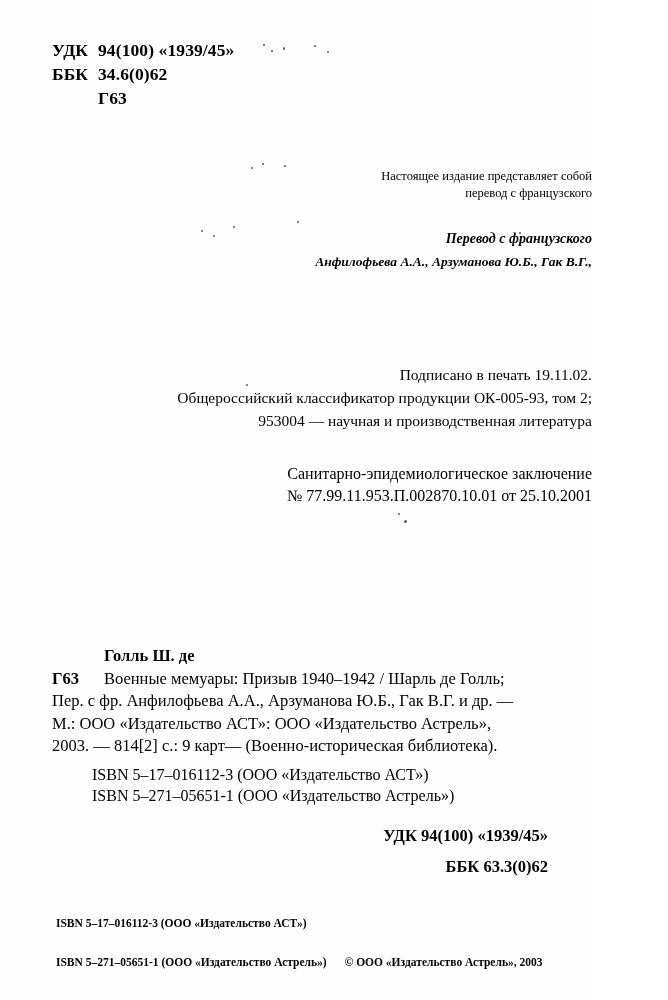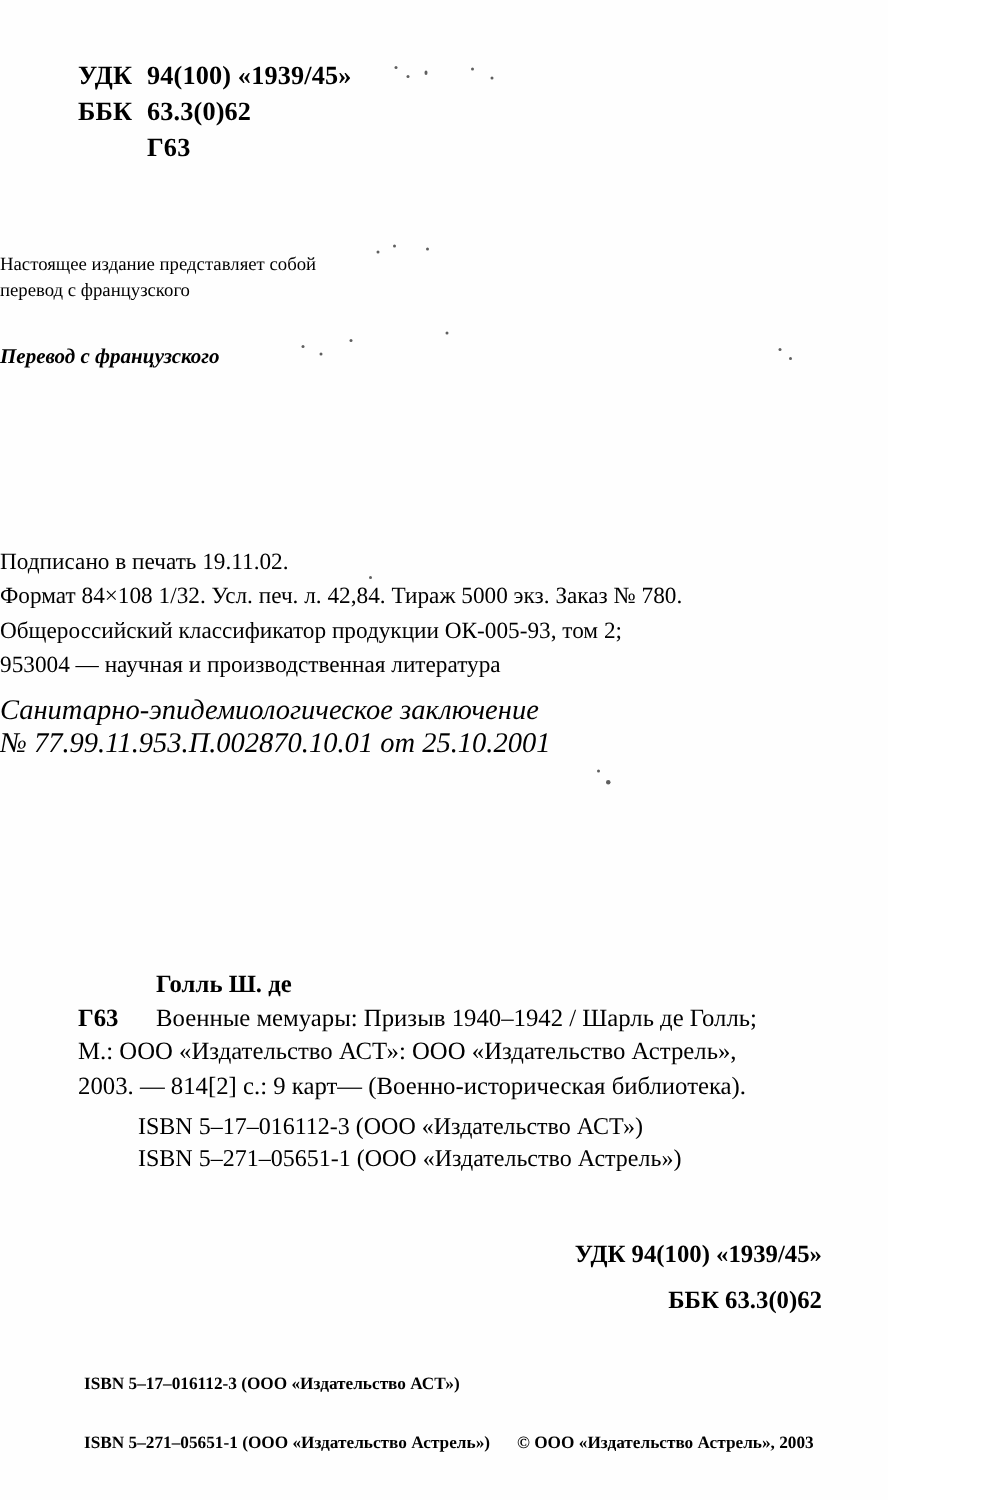--- a/index.html
+++ b/index.html
@@ -19,21 +19,21 @@
   .page {
     position: absolute;
     inset: 0;
     width: 592px;
     height: 1000px;
     background: #fefefe;
   }
 
   
   .blk { position: absolute; }
-  .ctr { text-align: left; }
+  .ctr { text-align: right; }
   .rgt { text-align: right; }
   .lft { text-align: left; }
 
   
   #udk-block {
     left: 52px;
     top: 38px;
     font-size: 17.5px;
     font-weight: bold;
     line-height: 24px;
@@ -85,23 +85,22 @@
     top: 363px;
     font-size: 15.5px;
     line-height: 23px;
   }
 
   
   #sanitary-block {
     left: 0;
     right: 0;
     top: 463px;
-    font-size: 19px;
+    font-size: 16px;
     line-height: 22px;
-    font-style: italic;
   }
 
   
   #cip-block {
     left: 52px;
     top: 645px;
     width: 570px;
     font-size: 16.5px;
     line-height: 22.5px;
   }
@@ -173,55 +172,56 @@
 </head>
 <body>
 
 <div class="page">
 
   <div class="blk lft" id="udk-block">
     <div class="row">
       <span class="lbl">УДК</span><span>94(100) «1939/45»</span>
     </div>
     <div class="row">
-      <span class="lbl">ББК</span><span>63.3(0)62</span>
+      <span class="lbl">ББК</span><span>34.6(0)62</span>
     </div>
     <div class="row">
       <span class="indent"></span><span>Г63</span>
     </div>
   </div>
 
   <div class="blk ctr" id="edition-note">
     <div>Настоящее издание представляет собой</div>
     <div>перевод с французского</div>
   </div>
 
   <div class="blk ctr" id="translation-block">
     <div class="heading">Перевод с французского</div>
+    <div class="names">Анфилофьева А.А., Арзуманова Ю.Б., Гак В.Г.,</div>
   </div>
 
   <div class="blk ctr" id="imprint-block">
     <div>Подписано в печать 19.11.02.</div>
-    <div>Формат 84×108 1/32. Усл. печ. л. 42,84. Тираж 5000 экз. Заказ № 780.</div>
     <div>Общероссийский классификатор продукции ОК-005-93, том 2;</div>
     <div>953004 — научная и производственная литература</div>
   </div>
 
   <div class="blk ctr" id="sanitary-block">
     <div>Санитарно-эпидемиологическое заключение</div>
     <div>№ 77.99.11.953.П.002870.10.01 от 25.10.2001</div>
   </div>
 
   <div class="blk lft" id="cip-block">
     <div class="author-line">Голль Ш. де</div>
     <div class="body-rows">
       <div class="first-body-row">
         <span class="shelf-mark">Г63</span>
         <span class="txt">Военные мемуары: Призыв 1940–1942 / Шарль де Голль;</span>
       </div>
+      <div class="cont-row">Пер. с фр. Анфилофьева А.А., Арзуманова Ю.Б., Гак В.Г. и др. —</div>
       <div class="cont-row">М.: ООО «Издательство АСТ»: ООО «Издательство Астрель»,</div>
       <div class="cont-row">2003. — 814[2] с.: 9 карт— (Военно-историческая библиотека).</div>
     </div>
     <div id="cip-isbn">
       <div>ISBN 5–17–016112-3 (ООО «Издательство АСТ»)</div>
       <div>ISBN 5–271–05651-1 (ООО «Издательство Астрель»)</div>
     </div>
   </div>
 
   <div class="blk rgt" id="udk-repeat">

